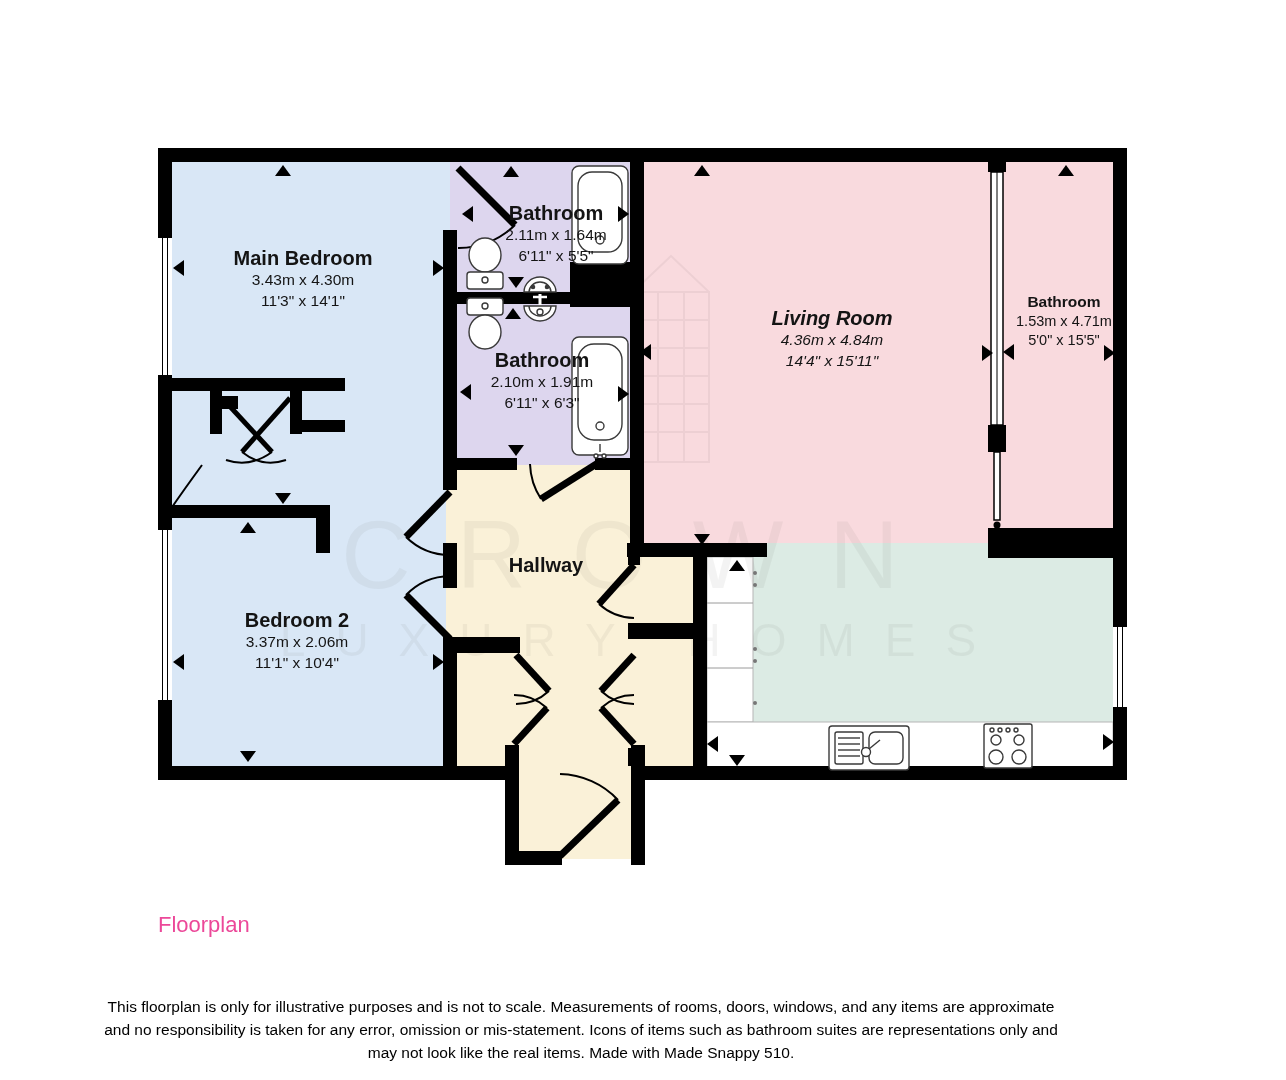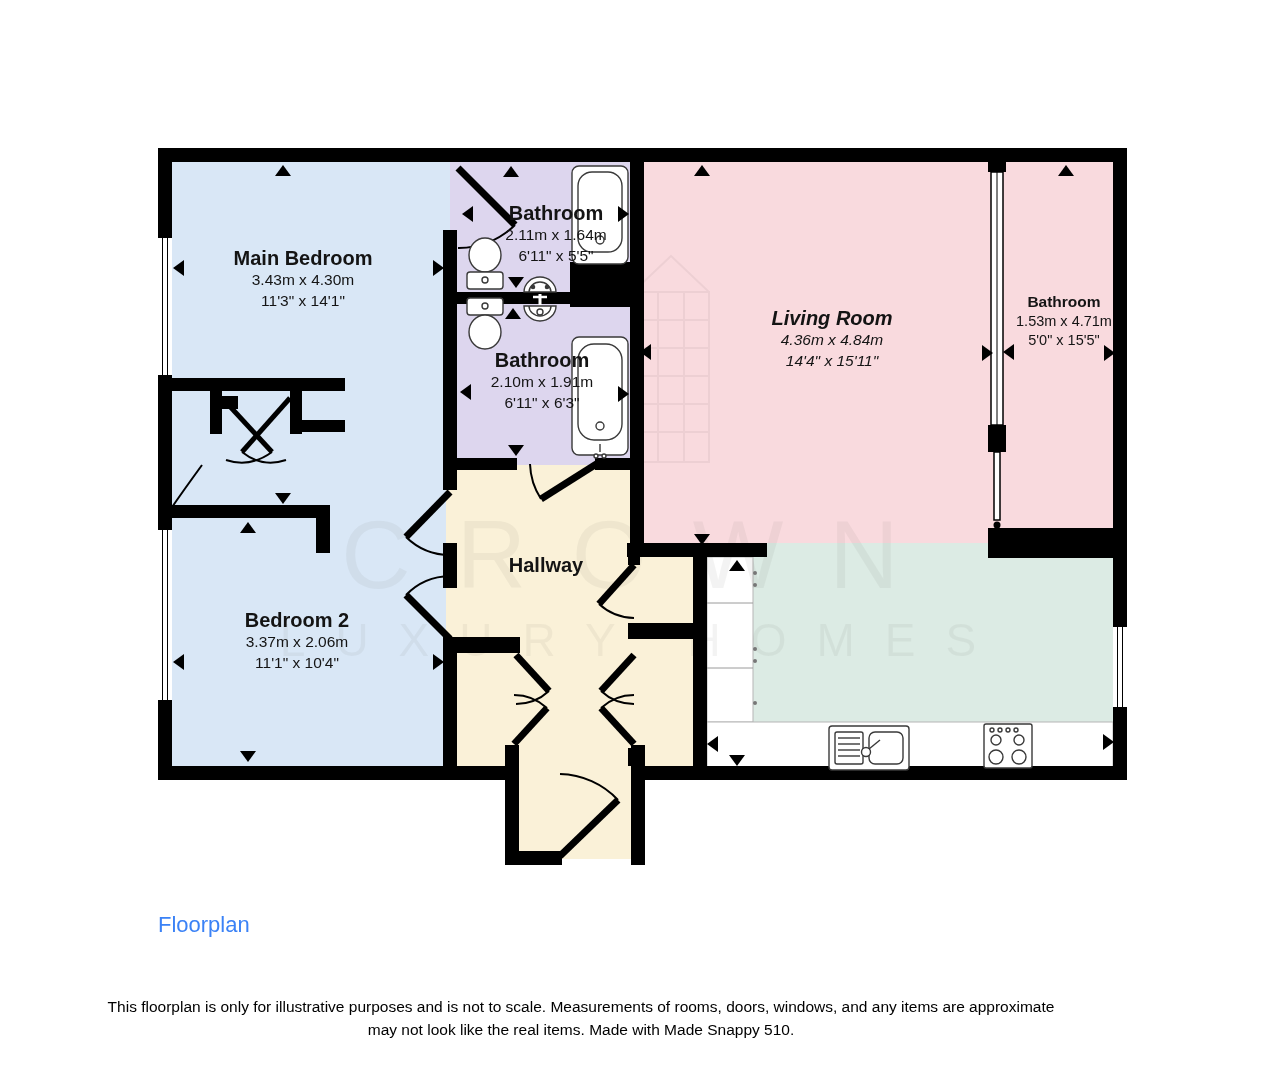--- a/index.html
+++ b/index.html
@@ -5,21 +5,21 @@
   html,body{margin:0;padding:0;background:#fff;}
   body{width:1286px;height:1080px;position:relative;overflow:hidden;
        font-family:"Liberation Sans",sans-serif;}
   #stage{position:absolute;inset:0;width:1286px;height:1080px;}
   svg{position:absolute;left:0;top:0;}
   .room-label{position:absolute;transform:translate(-50%,-50%);text-align:center;
       color:#141414;white-space:nowrap;line-height:21px;font-size:15.5px;}
   .room-label .rname{display:block;font-weight:bold;font-size:20px;line-height:22px;}
   .room-label.small{font-size:14.5px;line-height:19px;}
   .room-label.small .rname{font-size:15.5px;line-height:20px;}
-  #floorplan-title{position:absolute;left:158px;top:912px;font-size:22px;color:#3b82f6;}
+  #floorplan-title{position:absolute;left:158px;top:912px;font-size:22px;color:#ec4899;}
   #disclaimer{position:absolute;left:0;top:995px;width:1162px;text-align:center;
       font-size:15.5px;line-height:23px;color:#000;}
 </style>
 </head>
 <body>
 
 <div id="stage">
 
 <svg width="1286" height="920" viewBox="0 0 1286 920">
 
@@ -309,16 +309,17 @@
 
 <div class="room-label" style="left:546px;top:565px;">
   <span class="rname">Hallway</span>
 </div>
 
 
 <div id="floorplan-title">Floorplan</div>
 
 <div id="disclaimer">
   <div>This floorplan is only for illustrative purposes and is not to scale. Measurements of rooms, doors, windows, and any items are approximate</div>
+  <div>and no responsibility is taken for any error, omission or mis-statement. Icons of items such as bathroom suites are representations only and</div>
   <div>may not look like the real items. Made with Made Snappy 510.</div>
 </div>
 
 </div>
 
 </body></html>

